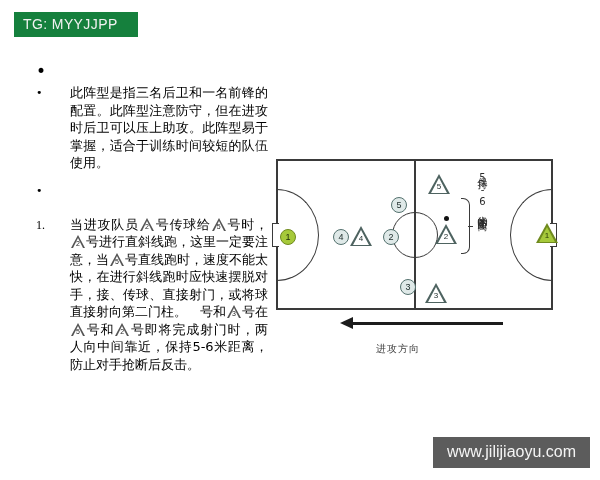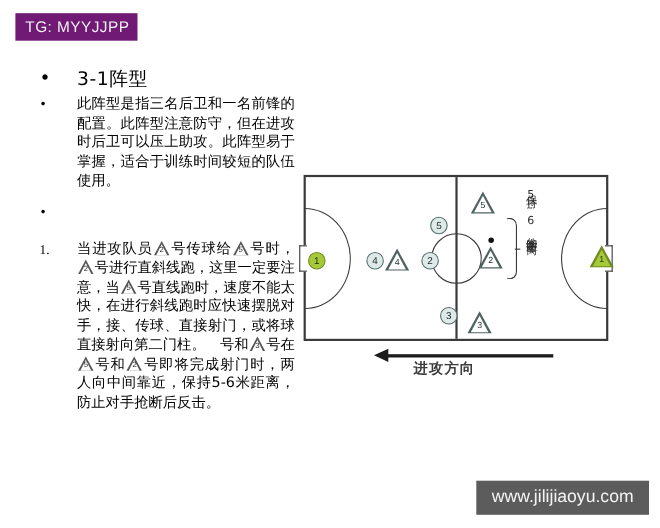--- a/index.html
+++ b/index.html
@@ -17,25 +17,25 @@
   #slide {
     position: absolute;
     left: 0; top: 0;
     width: 600px; height: 480px;
   }
 
   
   #tg-tag {
     position: absolute;
     left: 14px; top: 12px;
-    background: #701a75;
+    background: #15803d;
     color: #f2f2f2;
     font-size: 14px;
     letter-spacing: 0.4px;
-    padding: 4px 7px 5px 9px;
+    padding: 4px 20px 5px 9px;
     white-space: nowrap;
     font-family: "Liberation Sans", sans-serif;
   }
 
   
   #url-bar {
     position: absolute;
     right: 10px; bottom: 12px;
     background: #5c5c5c;
     color: #f4f4f4;
@@ -319,42 +319,40 @@
   #arrow-head {
     position: absolute;
     left: 72px; top: 167px;
     width: 0; height: 0;
     border-top: 6.5px solid transparent;
     border-bottom: 6.5px solid transparent;
     border-right: 13px solid #1c1c1c;
   }
   #arrow-label {
     position: absolute;
-    left: 108px; top: 176px;
-    font-size: 13px;
+    left: 108px; top: 192px;
+    font-size: 10px;
     color: #3c3c3c;
     letter-spacing: 1px;
     white-space: nowrap;
     font-family: "DejaVu Sans", sans-serif;
-    font-weight: bold;
   }
 </style>
 </head>
 <body>
 
 <div id="slide">
 
   <div id="tg-tag">TG: MYYJJPP</div>
 
 
   <div id="text-col">
 
     <div class="bullet-row row-heading">
       <div class="bullet-mark">•</div>
-      <div class="bullet-body">3-1阵型</div>
     </div>
 
     <div class="bullet-row row-body">
       <div class="bullet-mark">•</div>
       <div class="bullet-body">此阵型是指三名后卫和一名前锋的配置。此阵型注意防守，但在进攻时后卫可以压上助攻。此阵型易于掌握，适合于训练时间较短的队伍使用。</div>
     </div>
 
     <div class="row-gap"></div>
 
     <div class="bullet-row row-body">

